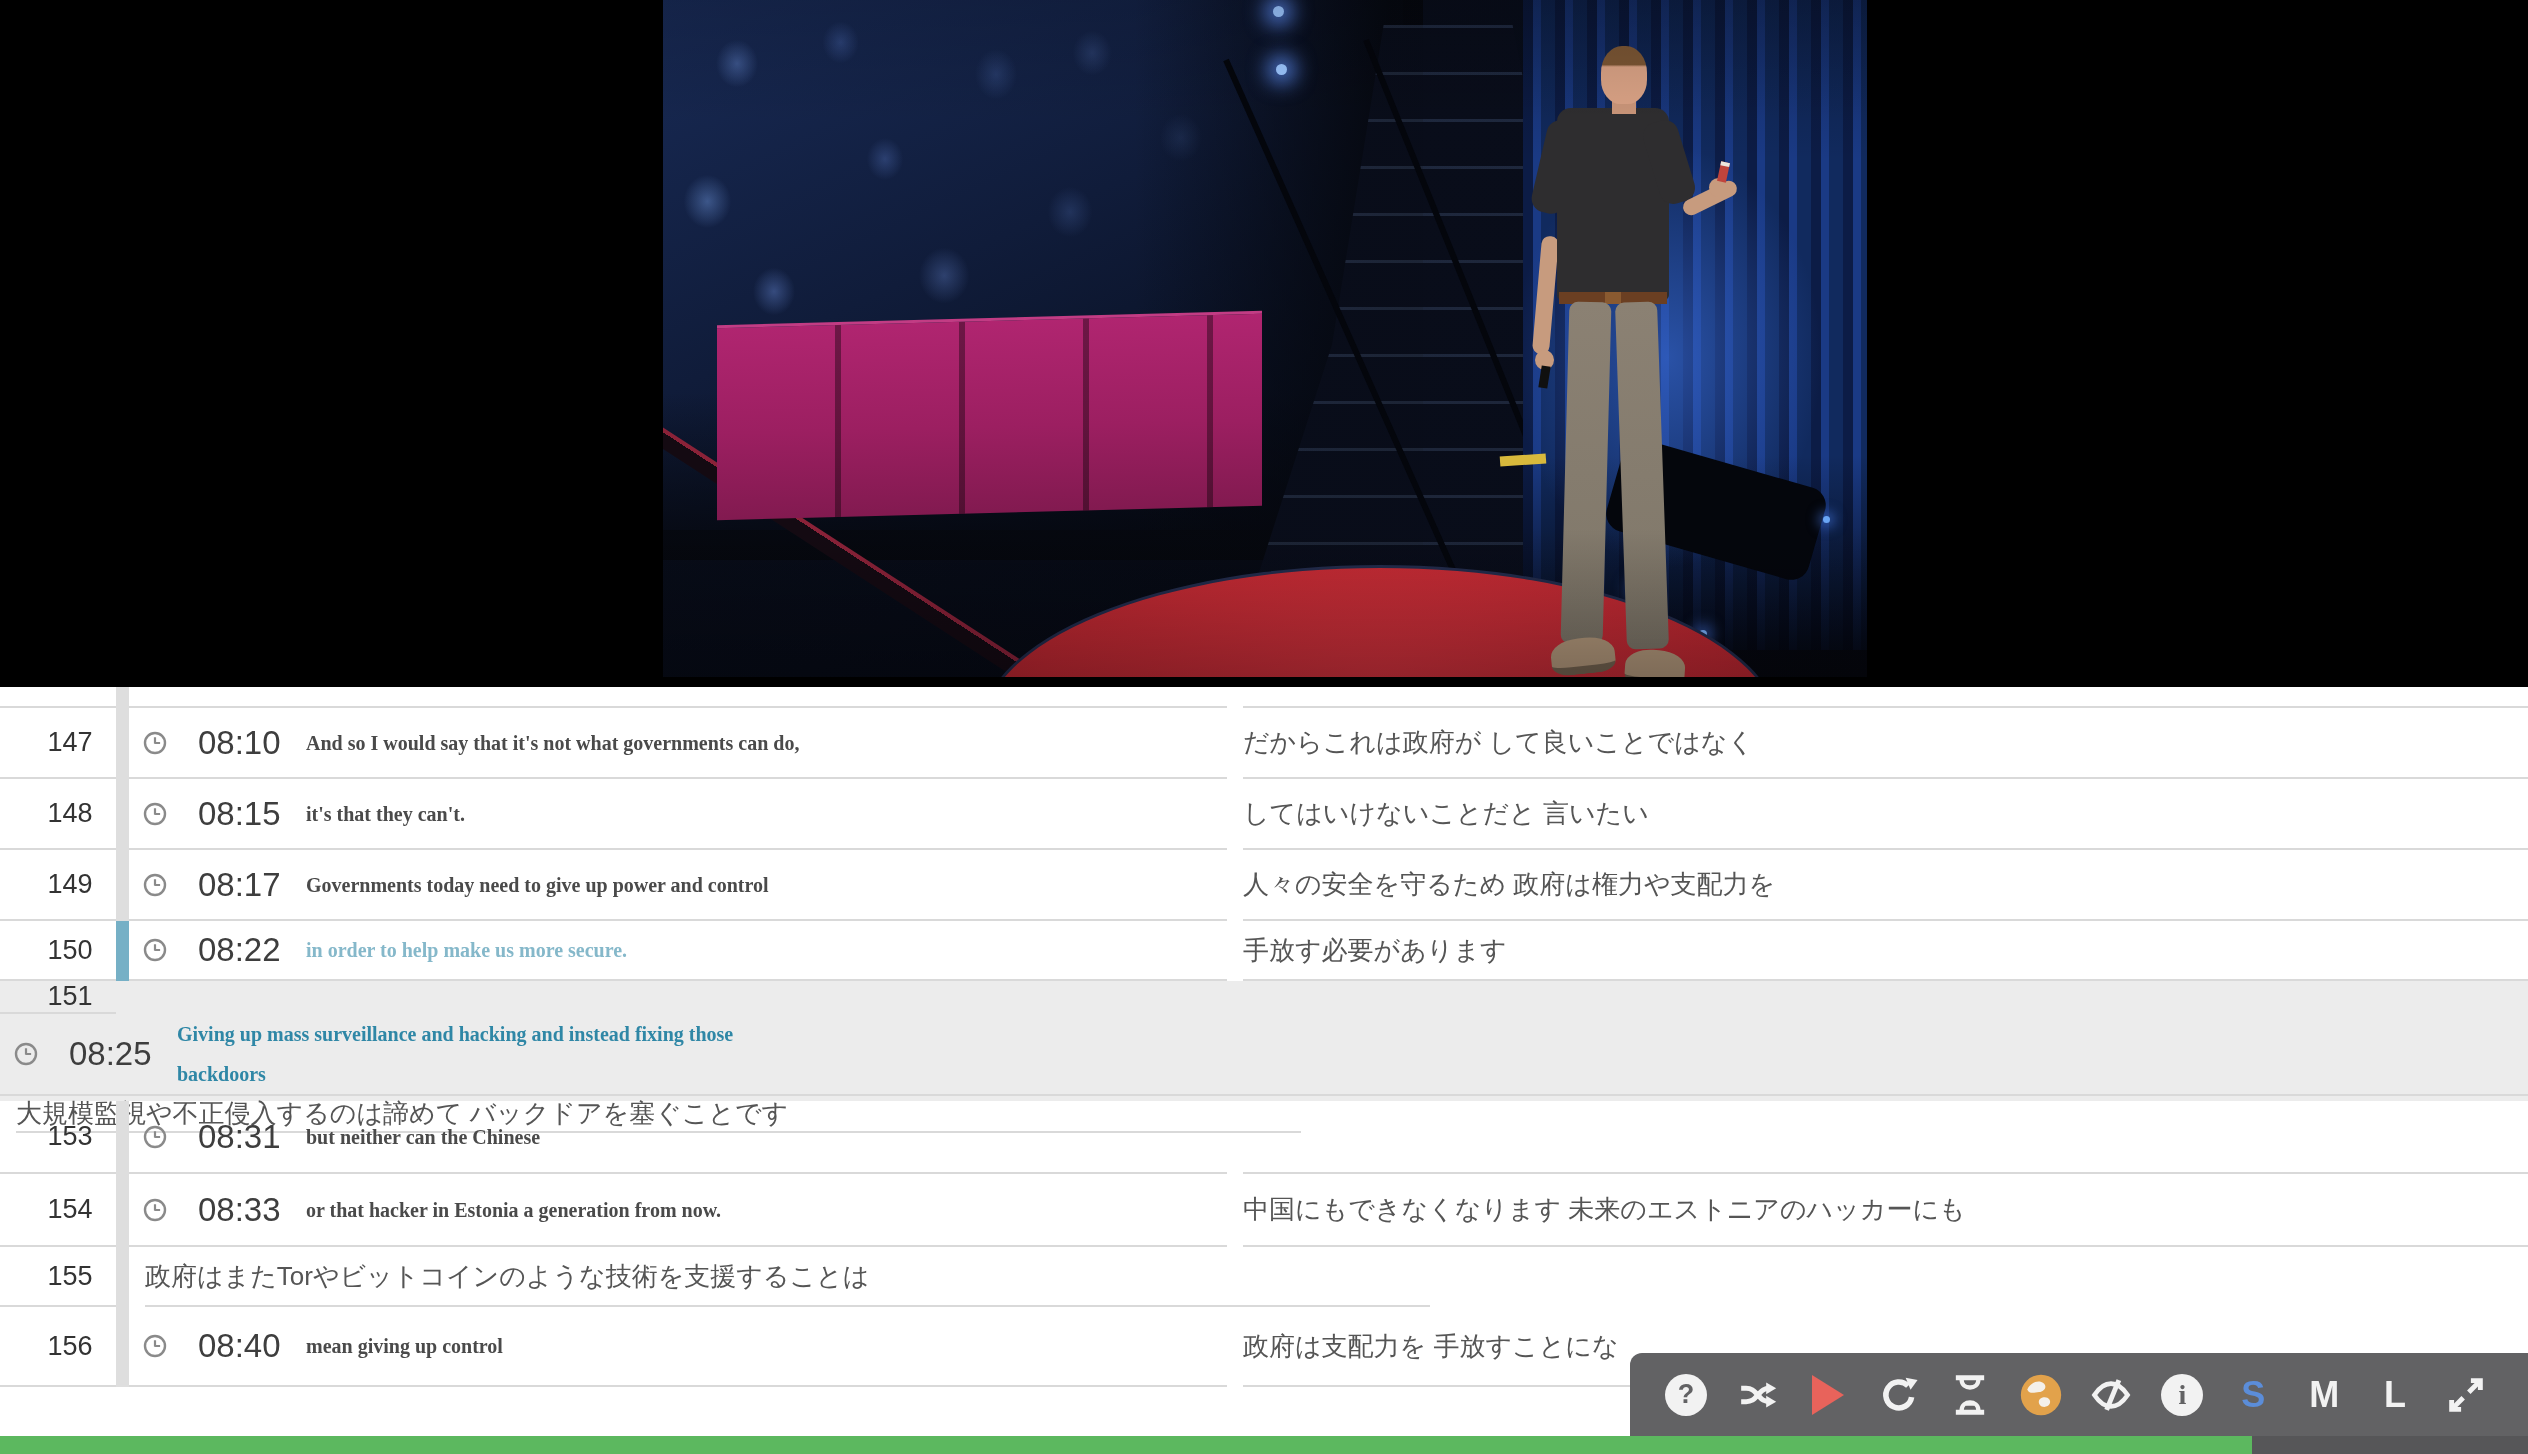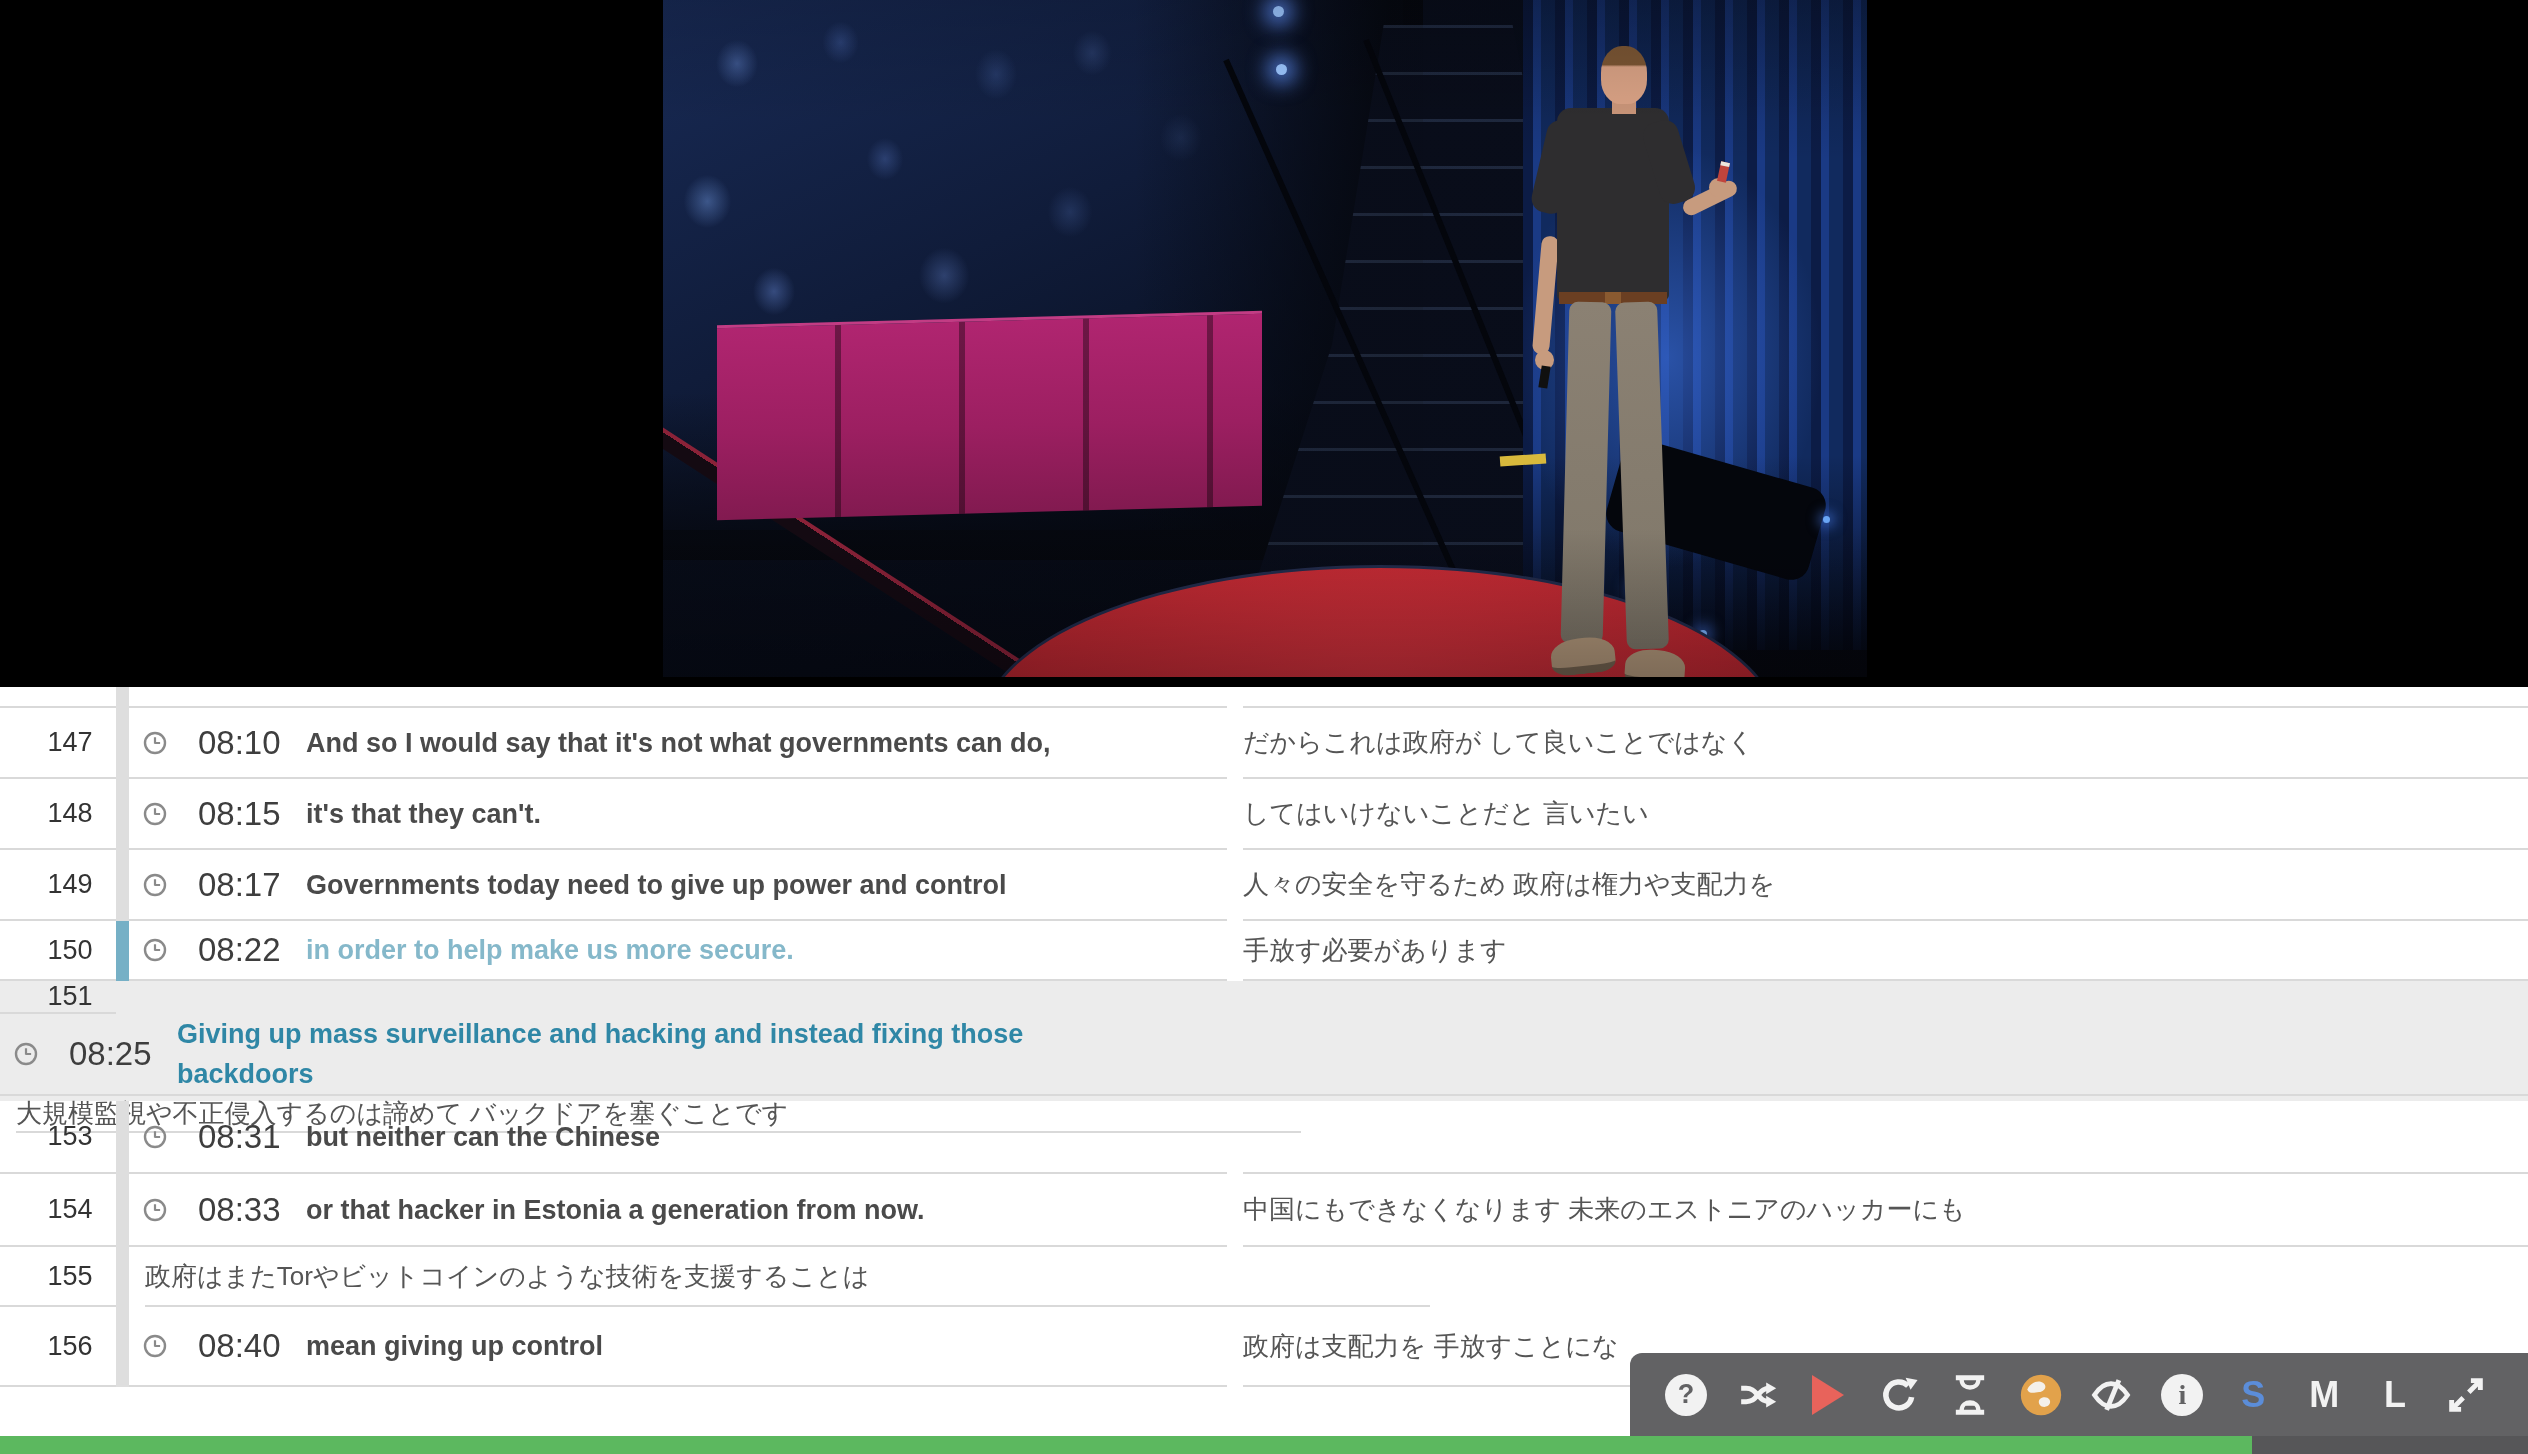--- a/index.html
+++ b/index.html
@@ -99,22 +99,22 @@
   .row { display:flex; align-items:stretch; }
   .row--selected { background:#ececec;flex-direction:column; }
   .c-num { width:116px; flex:none; display:flex; align-items:center; justify-content:center; padding-left:24px;
     font-size:27px; color:#333; border-bottom:2px solid #d9d9d9; }
   .c-marker { width:13px; flex:none; background:#dedede; }
   .row--active .c-marker { background:#76b0c6; }
   .row--selected .c-marker { background:#a8443e; }
   .c-main { flex:1; display:flex; align-items:center; border-bottom:2px solid #d9d9d9; min-width:0; }
   .clock { flex:none; margin-left:14px; width:24px; height:24px; }
   .c-time { flex:none; margin-left:31px; width:74px; font-size:33px; color:#3e3e3e; }
-  .c-en { margin-left:34px; padding-right:26px; font-size:27px; font-weight:bold; color:#4a4a4a;
-    line-height:40px; white-space:pre-line; }
+  .c-en { margin-left:34px; padding-right:26px; font-size:20px; font-weight:bold; color:#4a4a4a;
+    line-height:40px; white-space:pre-line;font-family:Liberation Serif, serif; }
   .row--active .c-en { color:#85b8ca; }
   .row--selected .c-en { color:#2f87a6; }
   .c-jp { width:1285px; flex:none; display:flex; align-items:center; font-size:26px; color:#555;
     border-bottom:2px solid #d9d9d9;margin-left:16px; }
   .row-sliver { height:21px; }
   .h71 { height:71px; } .h72 { height:60px; } .h73 { height:73px; } .h120 { height:120px; } .h80 { height:80px; }
 
   
   .toolbar { position:absolute; left:1630px; top:1353px; width:898px; height:83px; z-index:5;
     background:#626264; border-top-left-radius:12px;

